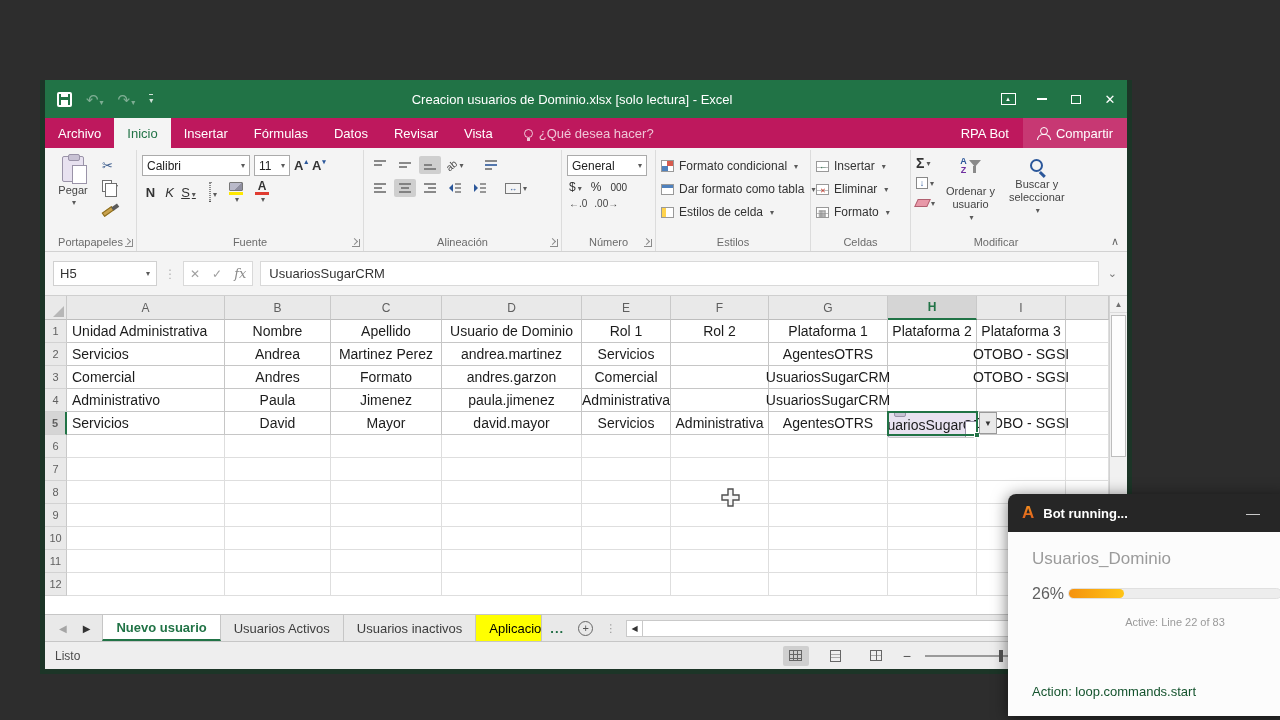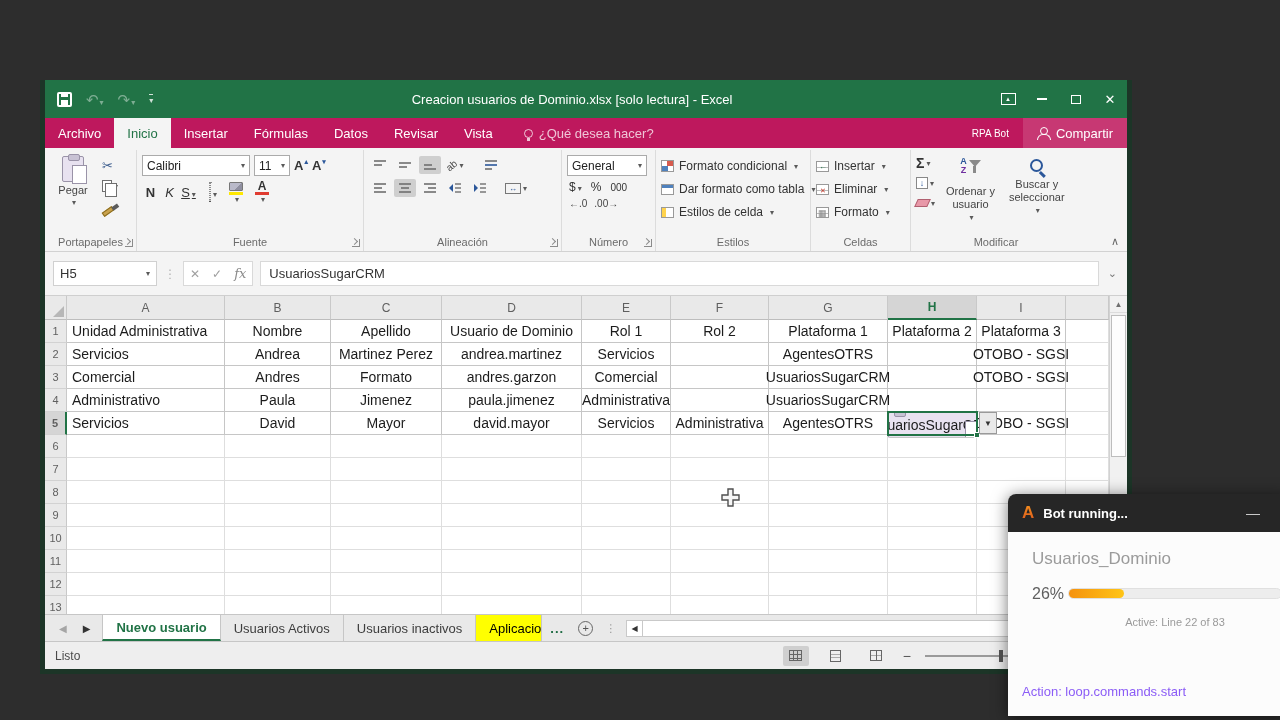--- a/index.html
+++ b/index.html
@@ -25,21 +25,21 @@
   .maxbox{width:10px;height:9px;border:1px solid #fff}
   .minbar{width:10px;height:2px;background:#fff}
   
   .tabrow{height:30px;background:#be185d;display:flex;align-items:stretch;flex:0 0 auto;color:#fff}
   .rtab{padding:0 13px;display:flex;align-items:center;font-size:13px;color:#fff;white-space:nowrap}
   .rtab.active{background:#f4f4f4;color:#217346}
   .tellme{display:flex;align-items:center;gap:6px;margin-left:18px;color:rgba(255,255,255,.75);font-size:13px}
   .bulb{width:9px;height:9px;border:1.5px solid rgba(255,255,255,.75);border-radius:50%;position:relative}
   .bulb::after{content:"";position:absolute;left:2px;bottom:-4px;width:3px;height:3px;background:rgba(255,255,255,.75)}
   .tr-right{margin-left:auto;display:flex;align-items:stretch}
-  .rpabot{display:flex;align-items:center;font-size:10px;padding:0 14px}
+  .rpabot{display:flex;align-items:center;font-size:13px;padding:0 14px}
   .share{display:flex;align-items:center;gap:7px;background:rgba(255,255,255,.14);padding:0 14px;font-size:13px}
   .person{width:12px;height:12px;position:relative}
   .person::before{content:"";position:absolute;left:3px;top:0;width:6px;height:6px;border:1.4px solid #fff;border-radius:50%}
   .person::after{content:"";position:absolute;left:0;bottom:-1px;width:12px;height:5px;border:1.4px solid #fff;border-bottom:none;border-radius:6px 6px 0 0}
   
   .ribbon{height:104px;background:#f4f4f4;border-bottom:1px solid #d2d2d2;display:flex;flex:0 0 auto;position:relative;padding-top:2px}
   .rgroup{display:flex;flex-direction:column;border-right:1px solid #dcdcdc;padding:2px 5px 0;position:relative}
   .gbody{flex:1;display:flex;align-items:flex-start}
   .glabel{height:17px;line-height:17px;font-size:11px;color:#6b6b6b;text-align:center}
   .launcher{position:absolute;right:3px;bottom:4px;width:8px;height:8px;border-right:1.4px solid #8b8b8b;border-bottom:1.4px solid #8b8b8b}
@@ -180,21 +180,21 @@
   .bot-hdr{height:38px;background:#262626;border-radius:8px 0 0 0;display:flex;align-items:center;padding:0 14px}
   .aalogo{font-weight:bold;font-size:17px;background:linear-gradient(180deg,#f7941d,#d9531e);-webkit-background-clip:text;background-clip:text;color:transparent}
   .bot-title{color:#fff;font-size:13px;font-weight:bold;margin-left:9px}
   .bot-min{margin-left:auto;color:#c9c9c9;font-size:14px;margin-right:14px}
   .bot-body{position:relative;height:184px}
   .bot-task{position:absolute;left:24px;top:17px;font-size:17px;color:#9b9b9b}
   .bot-pct{position:absolute;left:24px;top:53px;font-size:16px;color:#5f5f5f}
   .bot-track{position:absolute;left:60px;top:56px;width:214px;height:11px;background:#ededed;border:1px solid #e0e0e0;border-radius:6px}
   .bot-fill{height:9px;width:26%;background:linear-gradient(90deg,#f5920f,#ffc517);border-radius:6px}
   .bot-active{position:absolute;left:60px;top:84px;width:214px;text-align:center;font-size:11px;color:#9a9a9a}
-  .bot-action{position:absolute;left:14px;top:152px;font-size:13px;color:#8b5cf6}
+  .bot-action{position:absolute;left:24px;top:152px;font-size:13px;color:#14532d}
   
   .cellcursor{position:absolute;left:721px;top:488px;z-index:7}
 </style>
 </head>
 <body>
 
 <div class="stage">
   <div class="xlwin">
 
     <div class="titlebar">
@@ -669,33 +669,20 @@
           <div class="cell" style="width: 106px; flex: 0 0 auto;"></div>
           <div class="cell" style="width: 111px; flex: 0 0 auto;"></div>
           <div class="cell" style="width: 140px; flex: 0 0 auto;"></div>
           <div class="cell" style="width: 89px; flex: 0 0 auto;"></div>
           <div class="cell" style="width: 98px; flex: 0 0 auto;"></div>
           <div class="cell" style="width: 119px; flex: 0 0 auto;"></div>
           <div class="cell" style="width: 89px; flex: 0 0 auto;"></div>
           <div class="cell" style="width: 89px; flex: 0 0 auto;"></div>
           <div class="cell" style="width: 43px; flex: 0 0 auto;"></div>
         </div>
-        <div class="grow">
-          <div class="rnum">13</div>
-          <div class="cell left" style="width: 158px; flex: 0 0 auto;"></div>
-          <div class="cell" style="width: 106px; flex: 0 0 auto;"></div>
-          <div class="cell" style="width: 111px; flex: 0 0 auto;"></div>
-          <div class="cell" style="width: 140px; flex: 0 0 auto;"></div>
-          <div class="cell" style="width: 89px; flex: 0 0 auto;"></div>
-          <div class="cell" style="width: 98px; flex: 0 0 auto;"></div>
-          <div class="cell" style="width: 119px; flex: 0 0 auto;"></div>
-          <div class="cell" style="width: 89px; flex: 0 0 auto;"></div>
-          <div class="cell" style="width: 89px; flex: 0 0 auto;"></div>
-          <div class="cell" style="width: 43px; flex: 0 0 auto;"></div>
-        </div>
         <div class="selbox" style="left: 842px; top: 115px; width: 91px; height: 25px;"></div>
         <div class="handle" style="left: 929px; top: 136px;"></div>
         <div class="dvbtn" style="left: 934px; top: 116px; width: 18px; height: 22px;">▼</div>
       </div>
 
     <div class="tabsbar">
       <span class="snav">
         <span class="dim">◀</span>
         <span class="dark">▶</span>
       </span>

